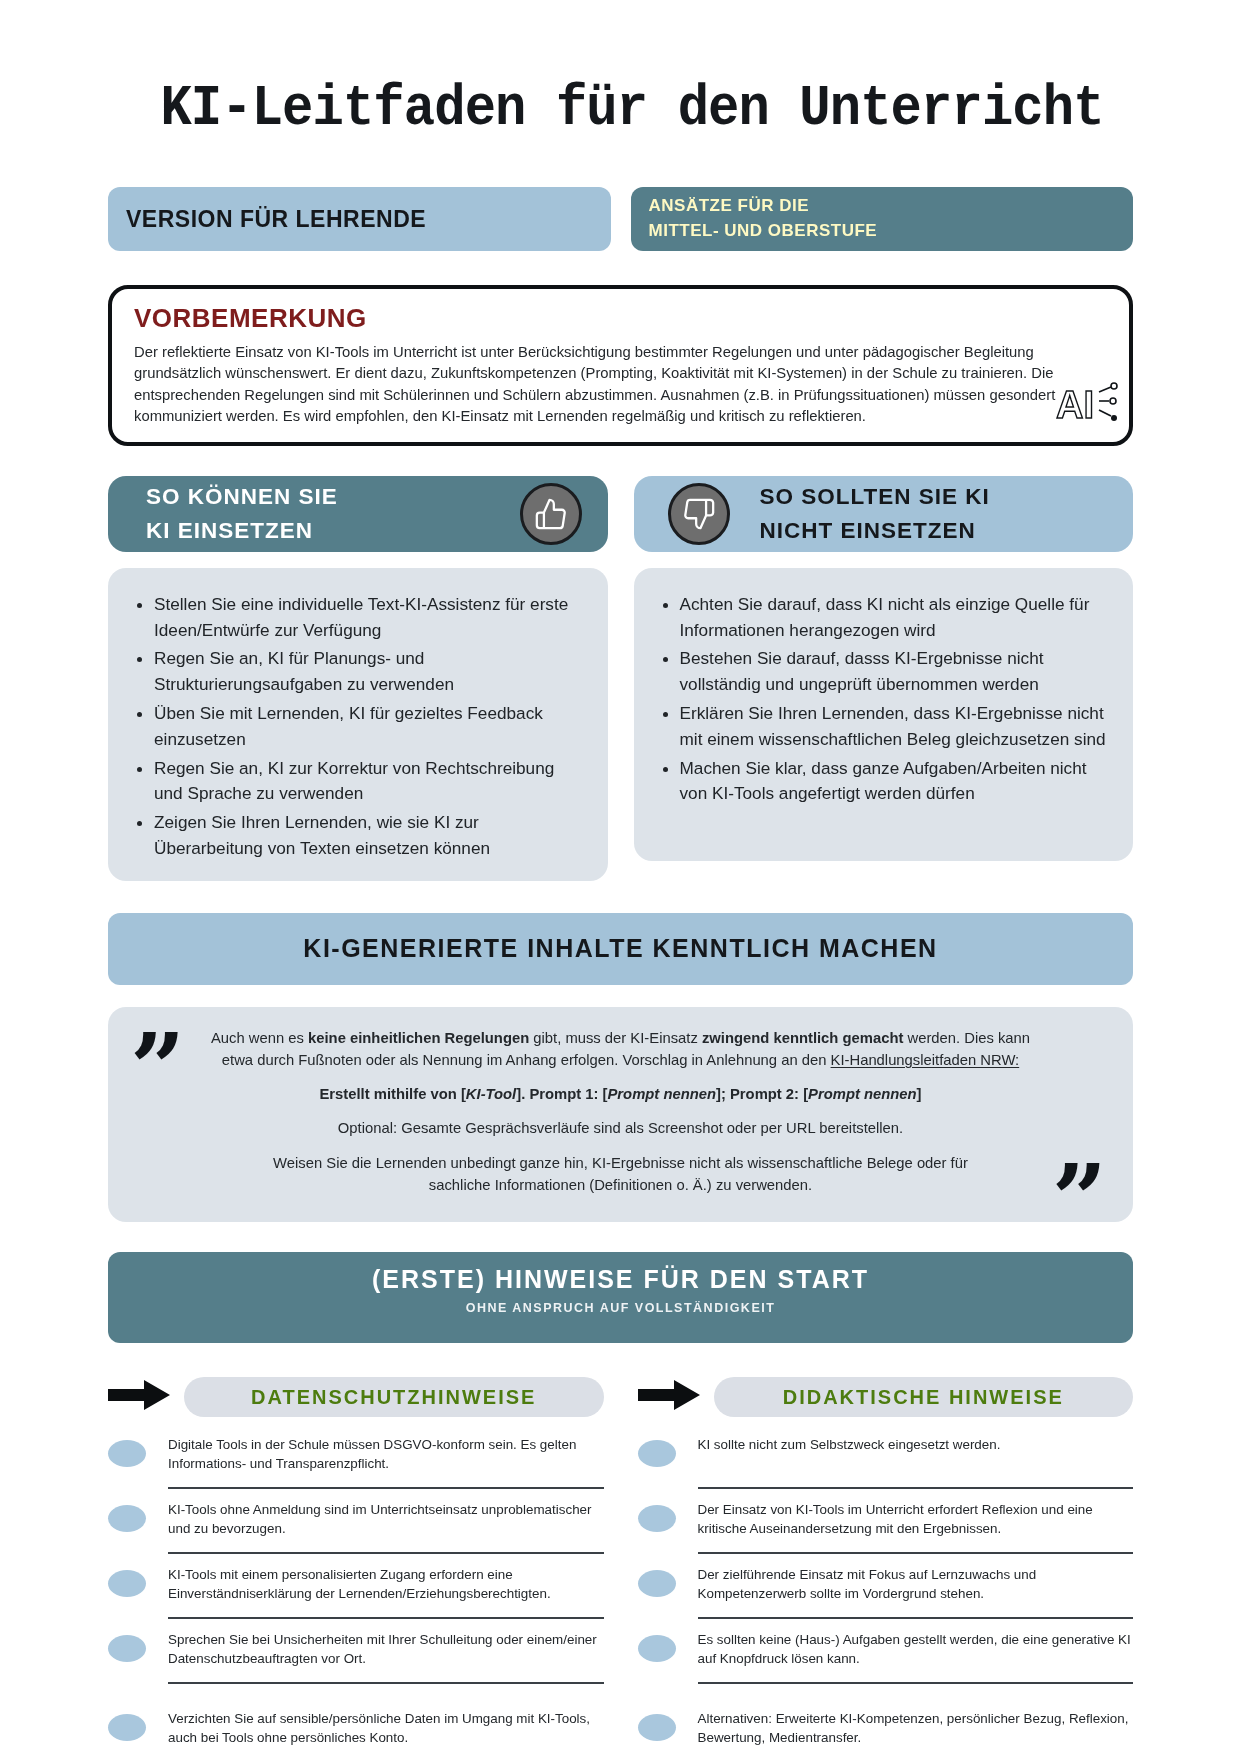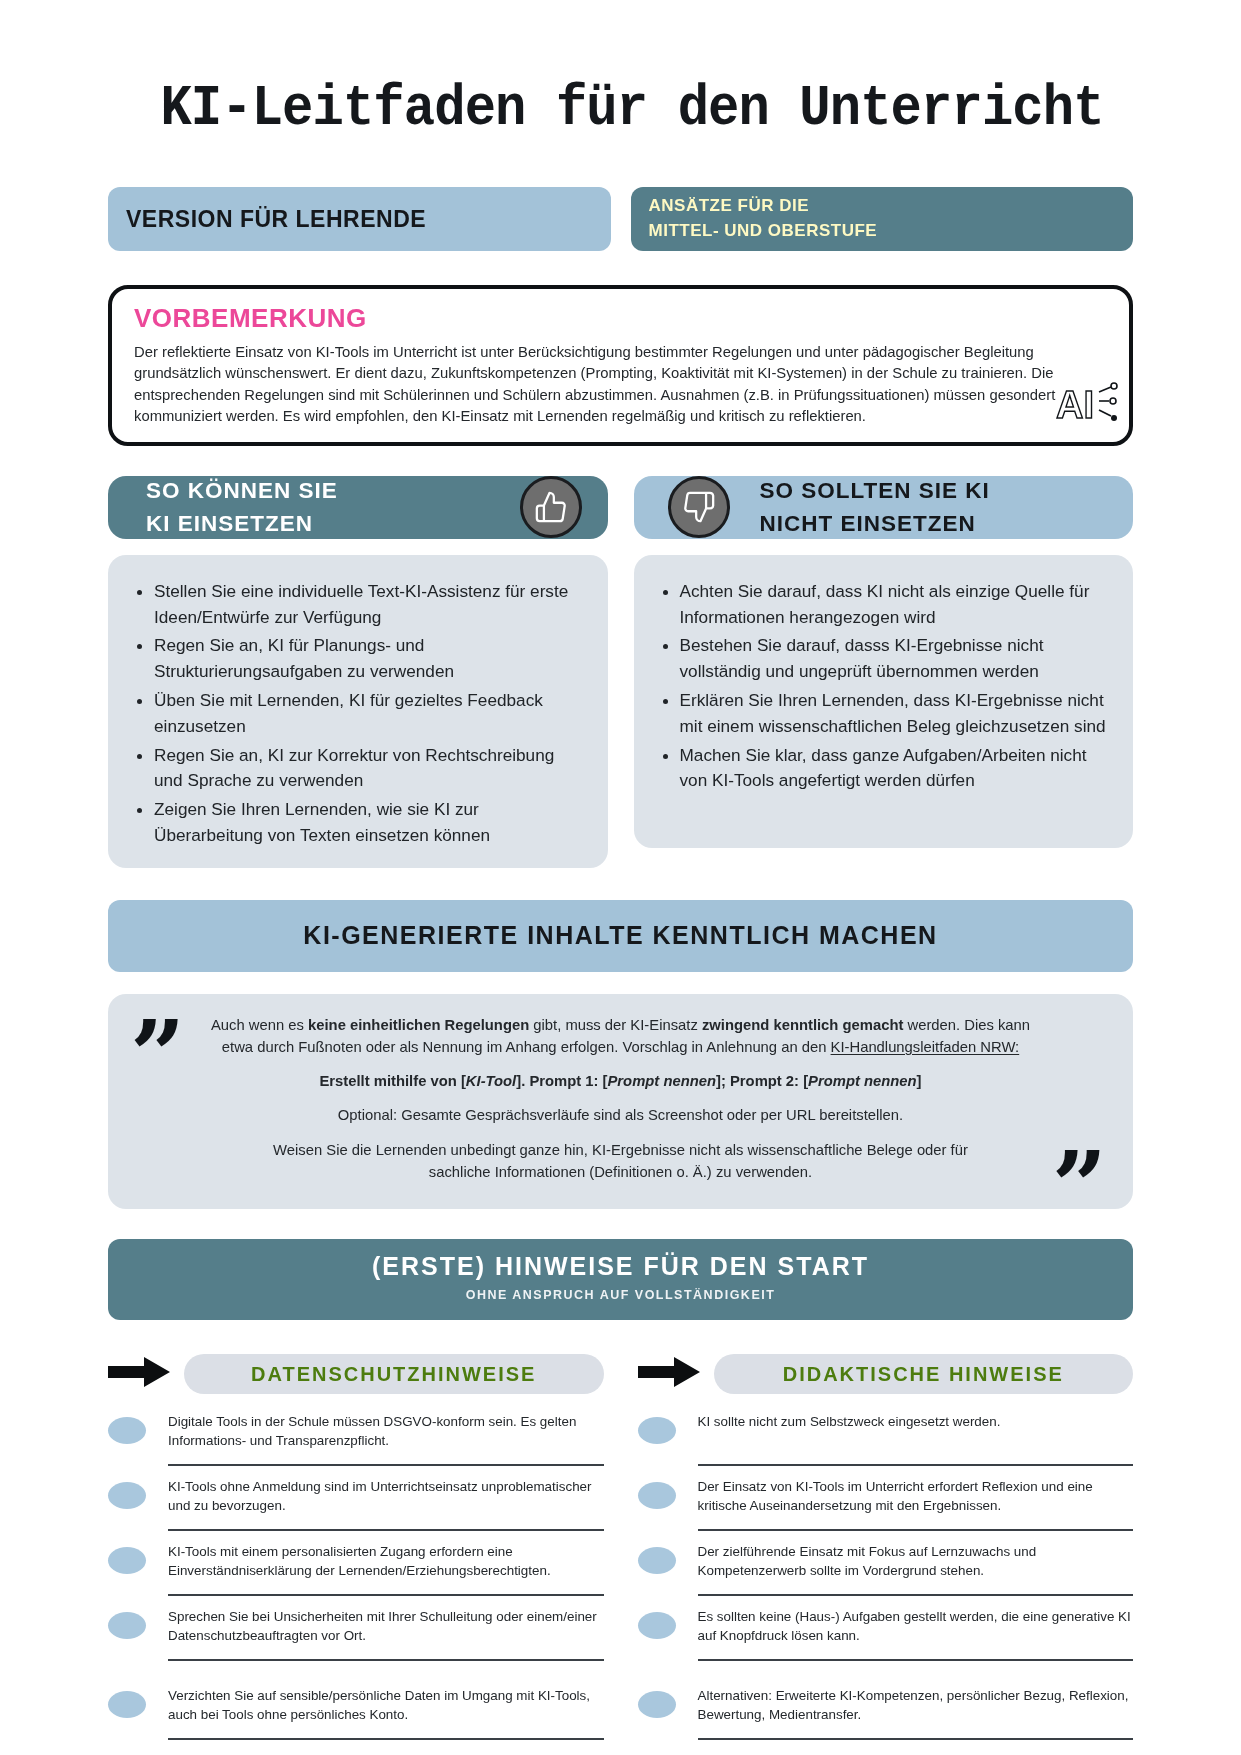--- a/index.html
+++ b/index.html
@@ -11,28 +11,28 @@
   .title .tight{display:inline-block;transform:scaleX(0.9);transform-origin:center;}
 
   
   .badges{display:flex;gap:20px;margin-top:46px;}
   .badge{flex:1;border-radius:12px;min-height:64px;display:flex;flex-direction:column;justify-content:center;padding:6px 18px;box-sizing:border-box;}
   .badge-left{background:#a3c2d8;color:#15181c;font-weight:bold;font-size:23px;letter-spacing:0.5px;}
   .badge-right{background:#557e8a;color:#fef9c3;font-weight:bold;font-size:17px;line-height:1.45;letter-spacing:0.5px;}
 
   
   .vorb{margin-top:34px;border:4px solid #0e1114;border-radius:20px;padding:14px 20px 12px 22px;position:relative;box-sizing:border-box;}
-  .vorb h2{margin:0;font-size:26px;font-weight:bold;letter-spacing:0.5px;color:#ec4899;}
+  .vorb h2{margin:0;font-size:26px;font-weight:bold;letter-spacing:0.5px;color:#7f1d1d;}
   .vorb p{margin:8px 0 2px 0;font-size:14.8px;line-height:1.45;color:#24282c;width:930px;}
   .ai-icon{position:absolute;right:8px;bottom:12px;}
 
   
   .cols{display:flex;gap:26px;margin-top:30px;}
   .col{flex:1;min-width:0;}
-  .sec-head{border-radius:18px;height:63px;display:flex;align-items:center;box-sizing:border-box;}
+  .sec-head{border-radius:18px;height:76px;display:flex;align-items:center;box-sizing:border-box;}
   .sec-head .htxt{font-size:22.5px;font-weight:bold;letter-spacing:1px;line-height:1.5;}
   .head-do{background:#557e8a;color:#ffffff;justify-content:space-between;padding:0 26px 0 38px;}
   .head-dont{background:#a3c2d8;color:#15181c;justify-content:flex-start;gap:30px;padding:0 20px 0 34px;}
   .thumb-circle{width:62px;height:62px;border-radius:50%;background:#6e6e6e;border:3px solid #1a1c1f;display:flex;align-items:center;justify-content:center;flex:none;box-sizing:border-box;}
 
   
   .panel{margin-top:16px;background:#dde3e9;border-radius:18px;min-height:293px;padding:24px 20px 16px 16px;box-sizing:border-box;}
   .panel ul{margin:0;padding-left:30px;}
   .panel li{font-size:17.2px;line-height:1.5;margin-bottom:3px;color:#202428;}
 
@@ -43,21 +43,21 @@
   .quote{margin-top:22px;background:#dde3e9;border-radius:18px;position:relative;padding:20px 90px 26px 90px;box-sizing:border-box;text-align:center;}
   .qmark{position:absolute;font-family:"DejaVu Serif",serif;font-weight:bold;font-size:96px;line-height:0.75;color:#101418;}
   .q-open{left:22px;top:26px;}
   .q-close{right:26px;bottom:-14px;}
   .quote p{margin:0 0 12px 0;font-size:14.8px;line-height:1.5;color:#24282c;}
   .quote .tmpl{font-weight:bold;}
   .quote .u{text-decoration:underline;text-underline-offset:2px;}
   .quote .warn{width:720px;margin:0 auto;}
 
   
-  .banner-teal{margin-top:30px;background:#557e8a;border-radius:12px;padding:13px 0 18px 0;text-align:center;color:#ffffff;}
+  .banner-teal{margin-top:30px;background:#557e8a;border-radius:12px;padding:13px 0 28px 0;text-align:center;color:#ffffff;}
   .banner-teal .t1{font-size:25px;font-weight:bold;letter-spacing:2px;}
   .banner-teal .t2{margin-top:7px;font-size:12.5px;font-weight:bold;letter-spacing:1.5px;color:#eef2f4;}
 
   
   .hints{display:flex;gap:34px;margin-top:34px;}
   .hint-col{flex:1;min-width:0;}
   .hint-head{display:flex;align-items:center;gap:14px;}
   .pill{flex:1;background:#dbdfe6;border-radius:24px;text-align:center;padding:9px 0 8px 0;font-size:20px;font-weight:bold;letter-spacing:2px;color:#4d7c0f;}
   .hlist{margin-top:18px;display:flex;flex-direction:column;}
   .hitem{display:flex;gap:22px;margin-bottom:11px;}

